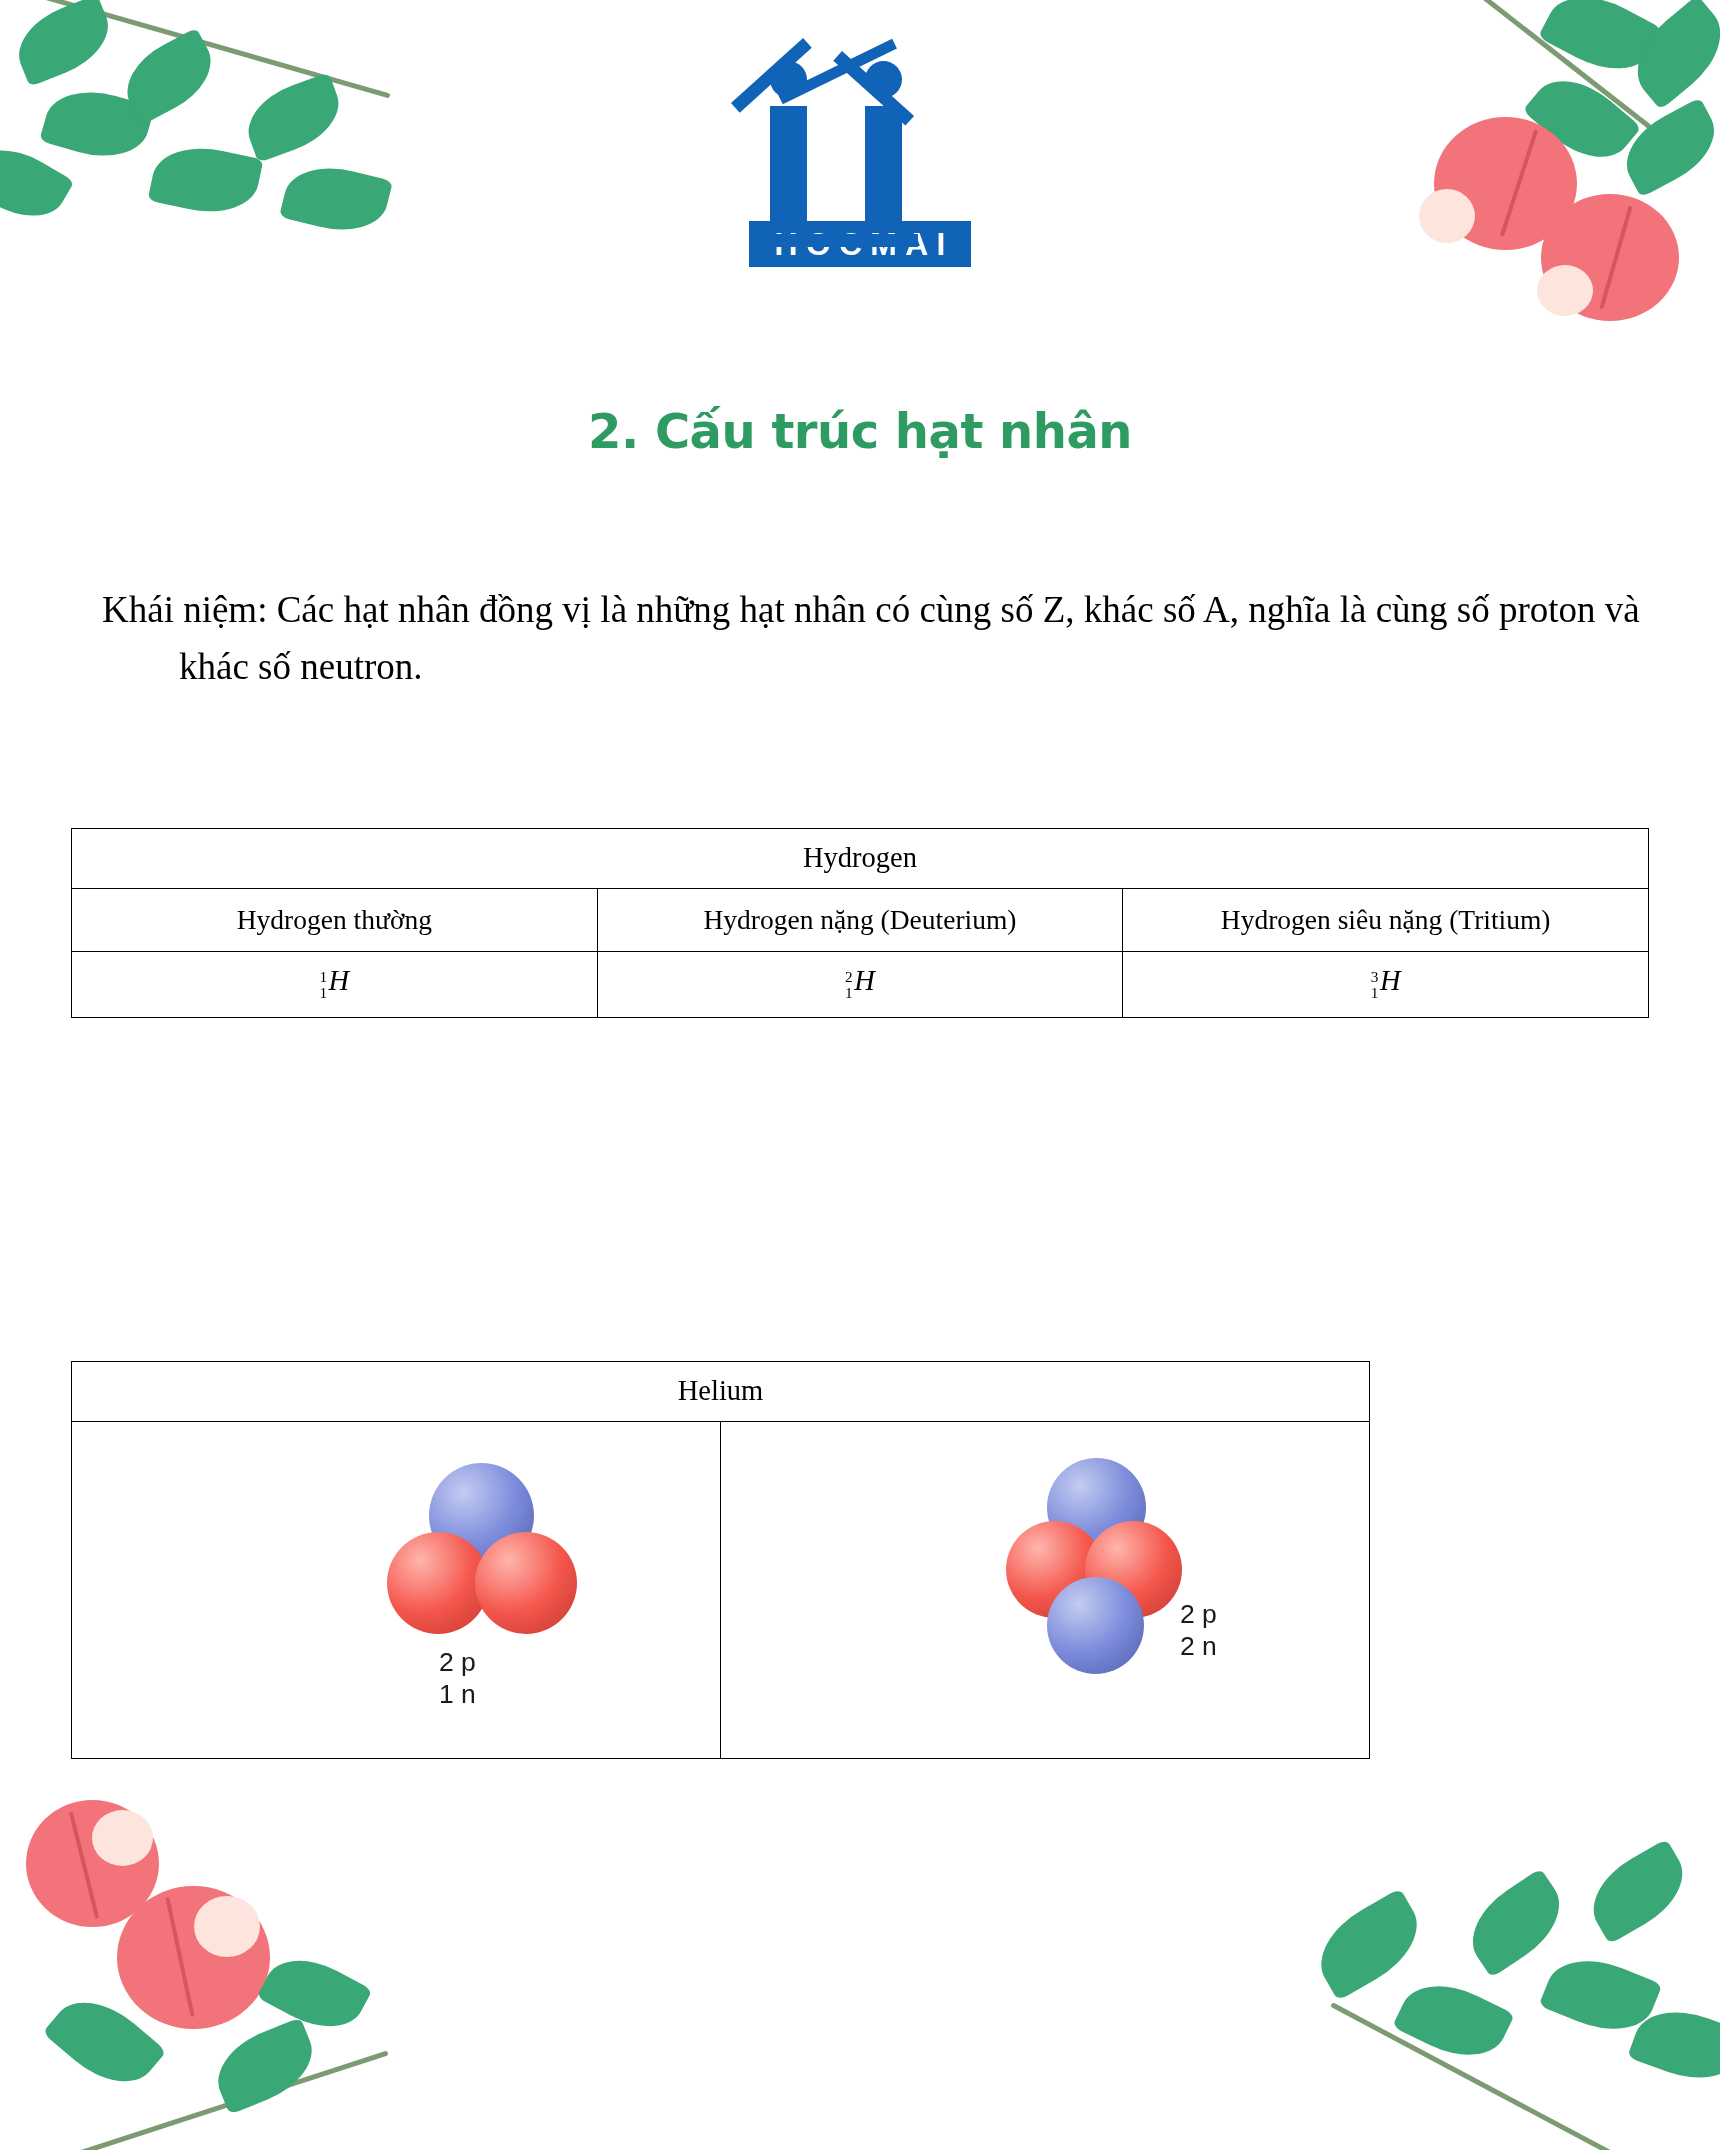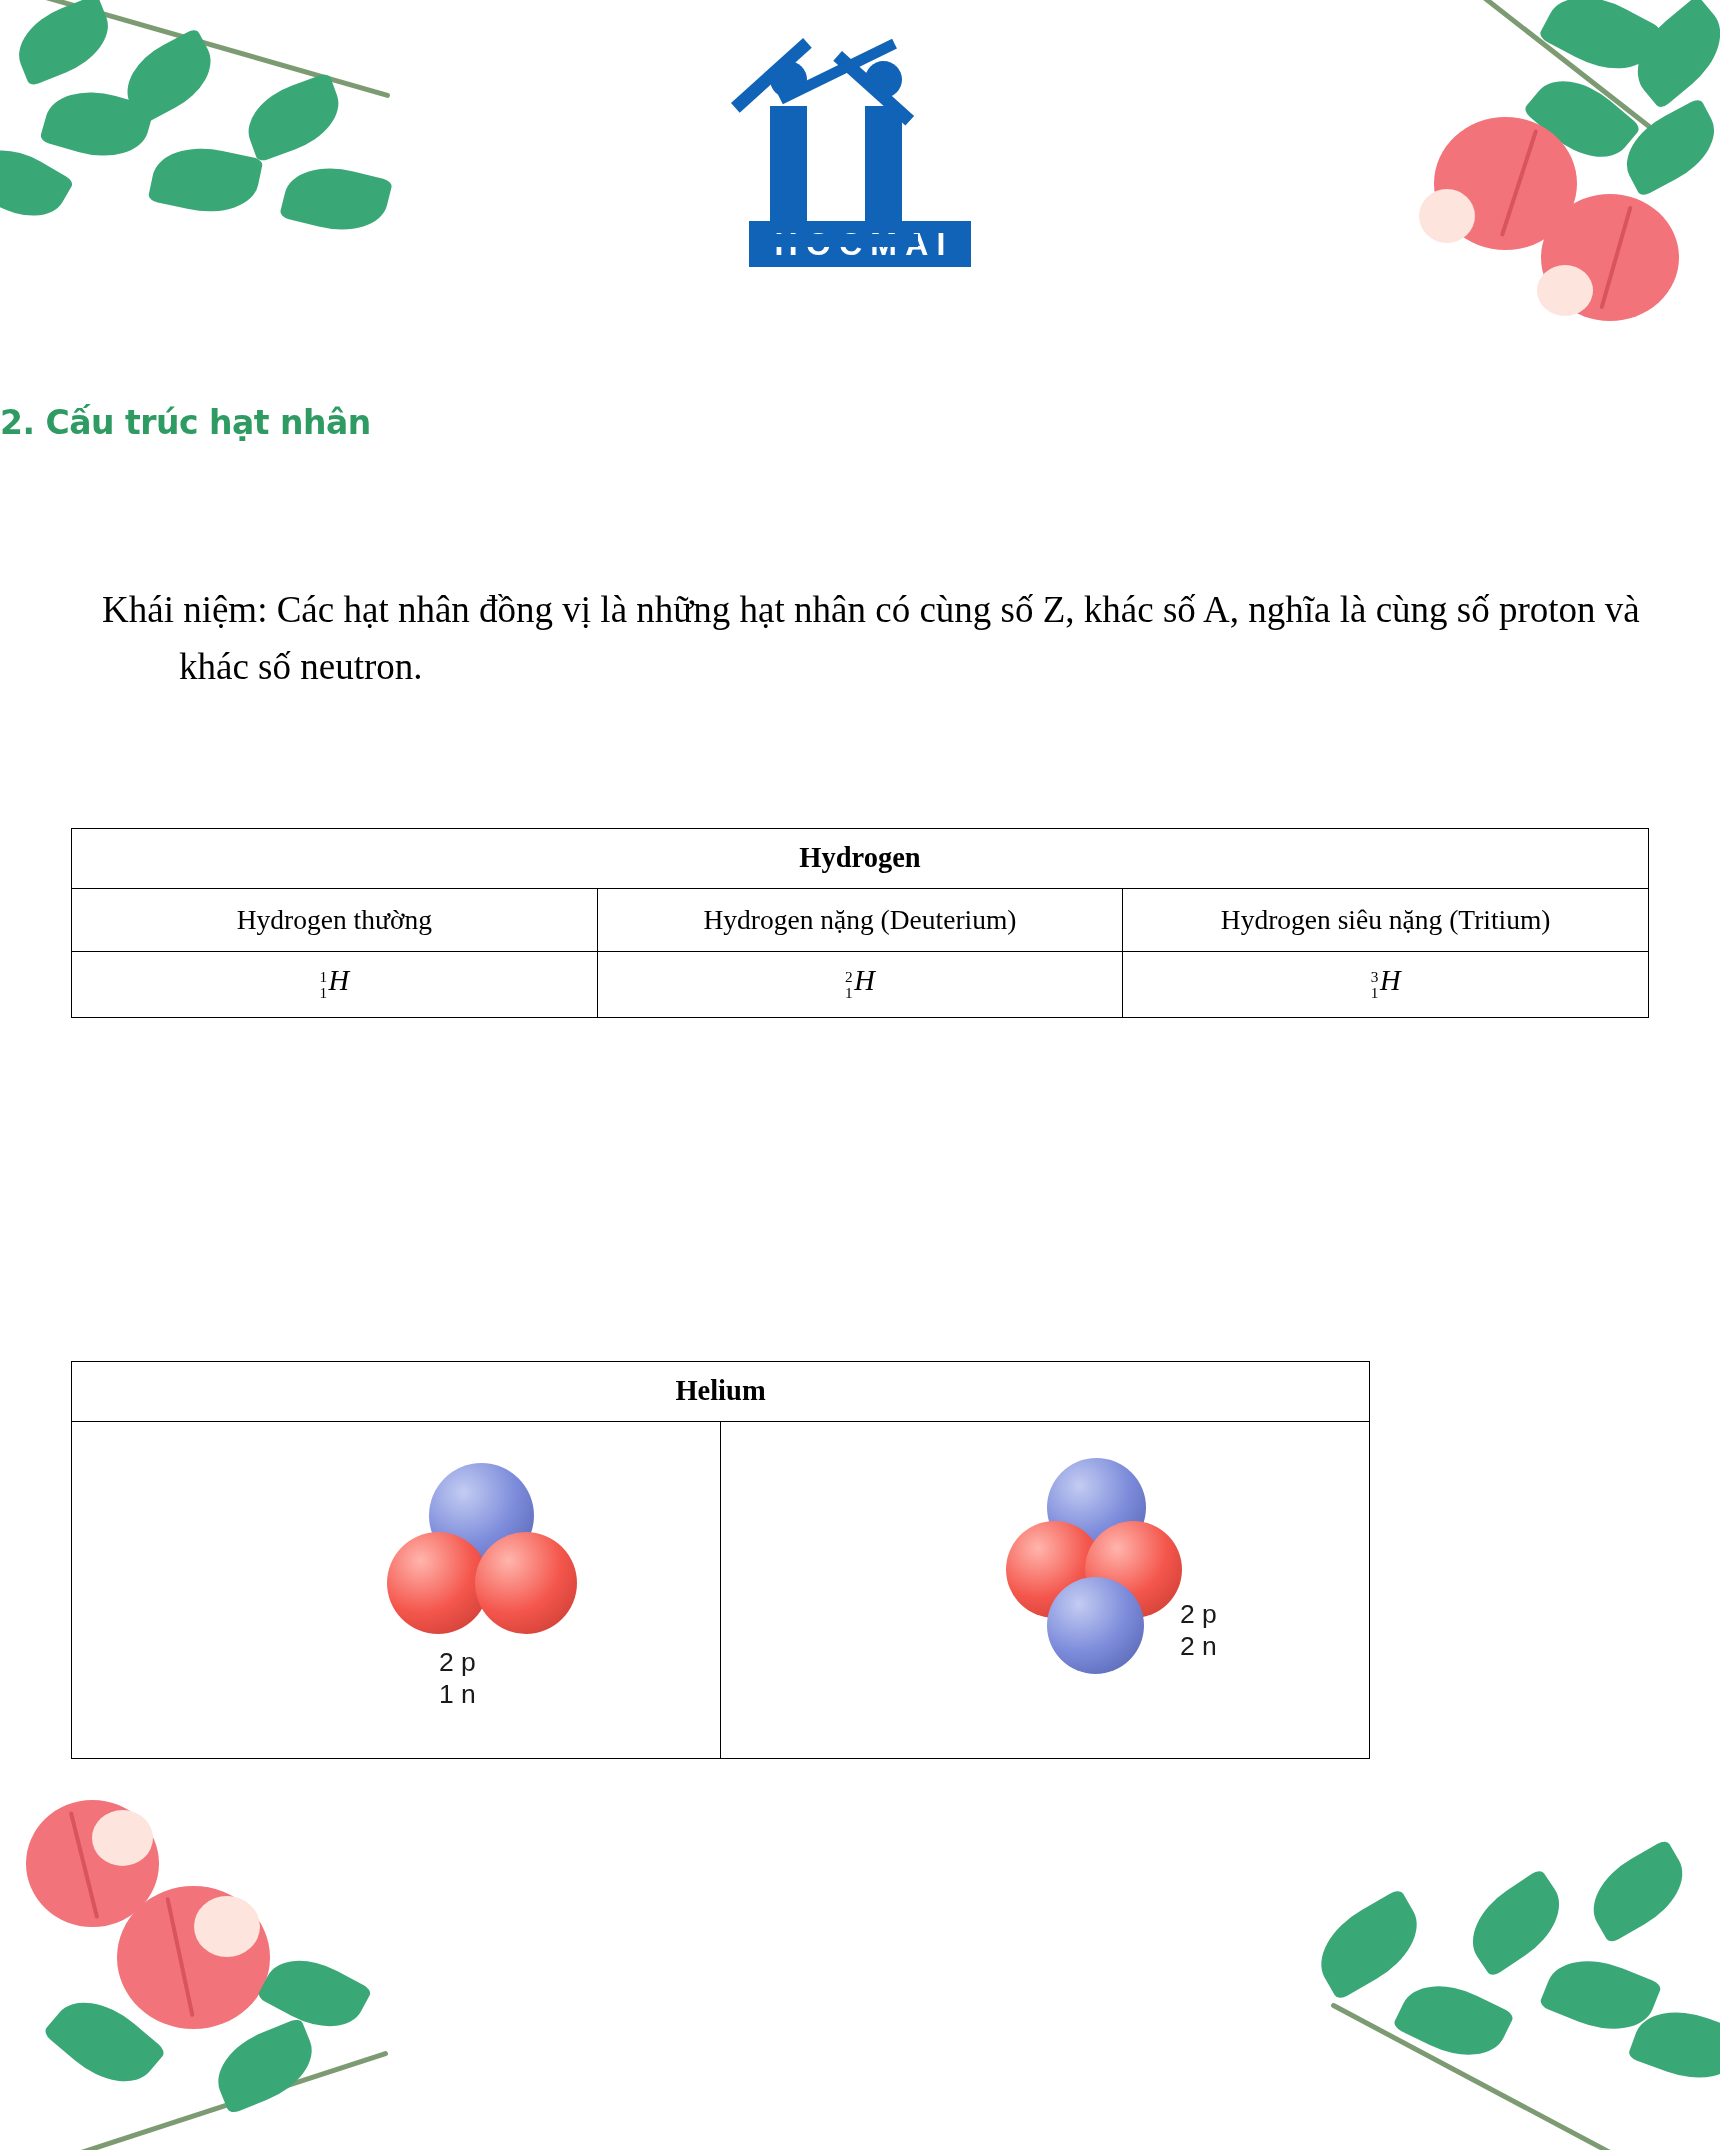--- a/index.html
+++ b/index.html
@@ -81,24 +81,25 @@
     padding: 7.1px 17.3px 7.1px 25.5px;
     line-height: 1;
   }
 
   
   .page-title {
     position: absolute;
     top: 403px;
     left: 0;
     right: 0;
+    text-align: center;
     color: #2e9b63;
     font-family: "DejaVu Sans", sans-serif;
     font-weight: 700;
-    font-size: 33px;
+    font-size: 48px;
     letter-spacing: -0.5px;
   }
 
   
   .content {
     position: absolute;
     top: 561px;
     left: 71px;
     width: 1578px;
   }
@@ -134,21 +135,21 @@
     border-collapse: collapse;
     table-layout: fixed;
   }
   .tbl td, .tbl th {
     border: 1.5px solid #000;
     text-align: center;
     vertical-align: middle;
     font-family: "Liberation Serif", serif;
   }
   .tbl .hdr {
-    font-weight: 700;
+    font-weight: 400;
     font-size: 28.5px;
     padding: 13.3px 0;
   }
   .tbl .sub {
     font-size: 27.5px;
     padding: 15.3px 5.1px;
   }
   .tbl .iso {
     font-size: 28.5px;
     padding: 13.3px 0 17.3px;

